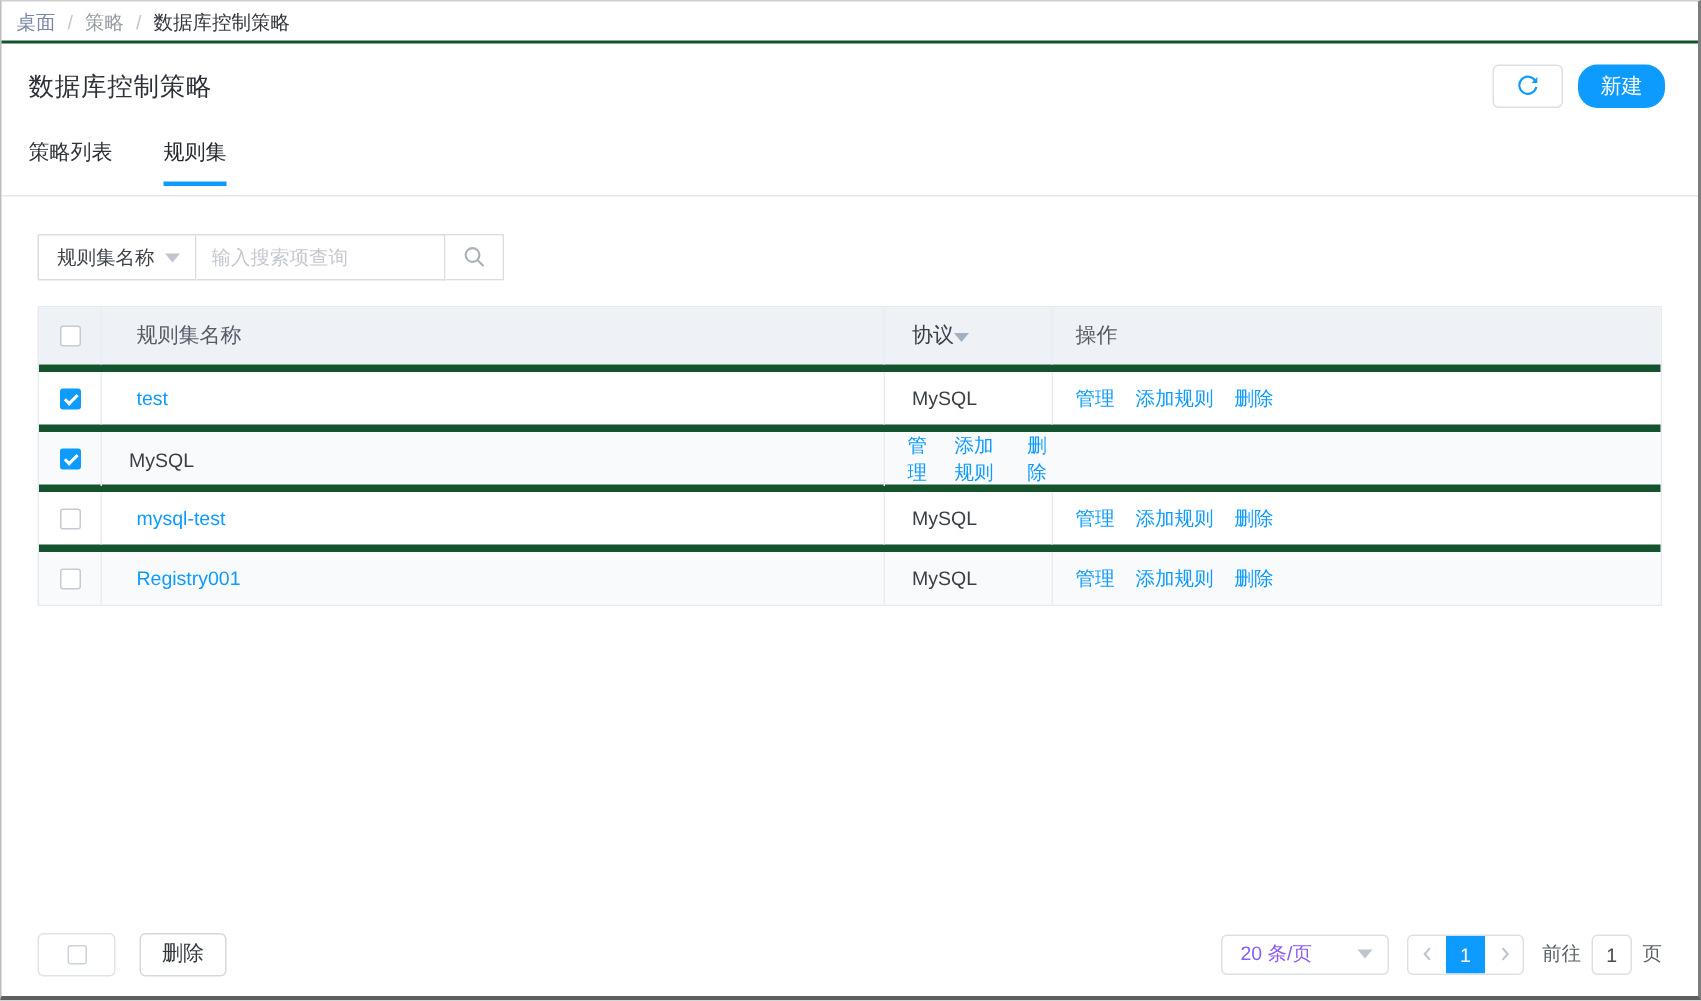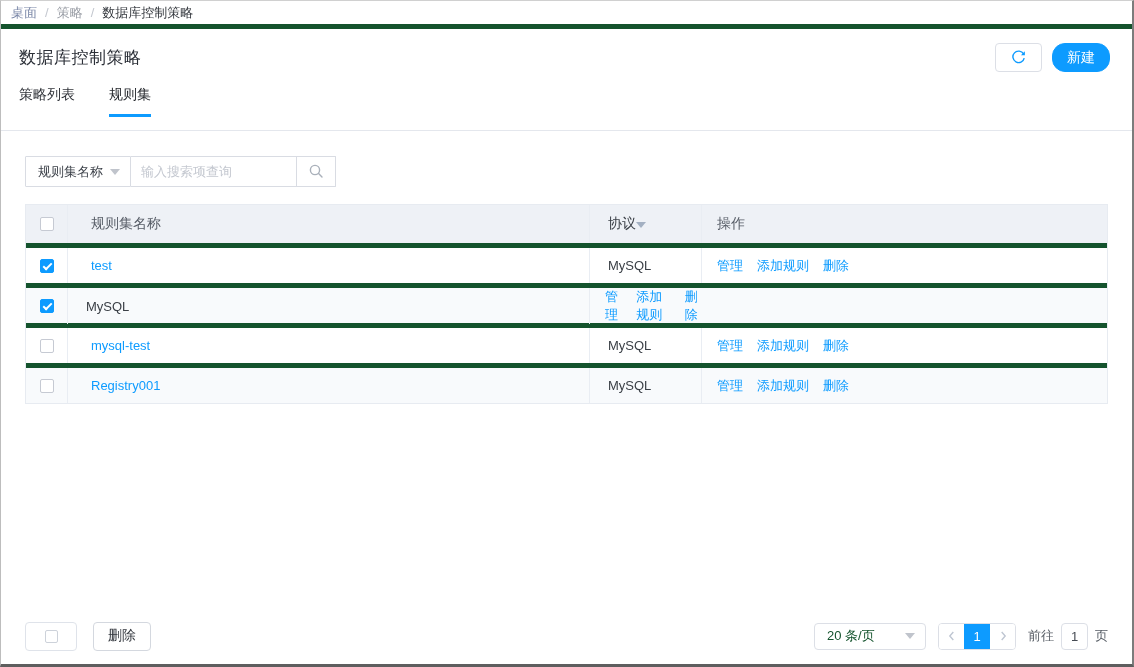--- a/index.html
+++ b/index.html
@@ -15,21 +15,21 @@
     border-left: 1px solid #bdbdbd;
     border-right: 2px solid #7c7c7c;
     border-bottom: 3px solid #5e5e5e;
     position: relative;
     background: #fff;
   }
   
   .crumbbar {
     height: 28px; line-height: 27px;
     padding-left: 10px;
-    border-bottom: 5px solid #14532d;
+    border-bottom: 2px solid #14532d;
     font-size: 13px;
     display: flex; align-items: center; gap: 8px;
   }
   .crumb-first { color: #7a87a8; }
   .crumb-mid   { color: #989ca4; }
   .crumb-last  { color: #33373d; }
   .crumb-sep   { color: #c3c7cf; }
   
   .pagehead {
     height: 57px;
@@ -48,21 +48,21 @@
     width: 58px; height: 29px;
     background: var(--accent); border: 1px solid var(--accent); border-radius: 13px;
     color: #fff; font-size: 14px;
     display: flex; align-items: center; justify-content: center;
     cursor: pointer;
   }
   
   .tabbar {
     height: 45px;
     border-bottom: 1px solid #e4e7ed;
-    display: flex; align-items: flex-start;
+    display: flex; align-items: center;
     padding-left: 18px;
   }
   .tab {
     font-size: 14px; color: #303339;
     margin-right: 34px; padding-bottom: 13px;
     position: relative; cursor: pointer;
   }
   .tab.active { color: #24272c; }
   .tab.active::after {
     content: ""; position: absolute; left: 0; right: 0; bottom: 0;
@@ -142,21 +142,21 @@
     min-width: 54px; height: 29px; padding: 0 14px;
     border: 1px solid #d4d8df; border-radius: 4px; background: #fff;
     font-size: 14px; color: #32363d;
     display: flex; align-items: center; justify-content: center; cursor: pointer;
   }
   .foot-right { display: flex; align-items: center; gap: 12px; font-size: 13px; color: #5a6068; }
   .pagesize-sel {
     width: 112px; height: 27px;
     border: 1px solid #dcdfe6; border-radius: 4px; background: #fff;
     display: flex; align-items: center; justify-content: space-between;
-    padding: 0 10px 0 12px; font-size: 13px; color: #14532d; cursor: pointer;
+    padding: 0 10px 0 12px; font-size: 13px; color: #8b5cf6; cursor: pointer;
   }
   .pagesize-sel .tri-down { margin-top: 5px; }
   .pager {
     height: 27px; border: 1px solid #dcdfe6; border-radius: 4px;
     display: flex; align-items: stretch; overflow: hidden; background: #fff;
   }
   .pg-btn {
     width: 25px; display: flex; align-items: center; justify-content: center;
     cursor: pointer; background: #fff;
   }

